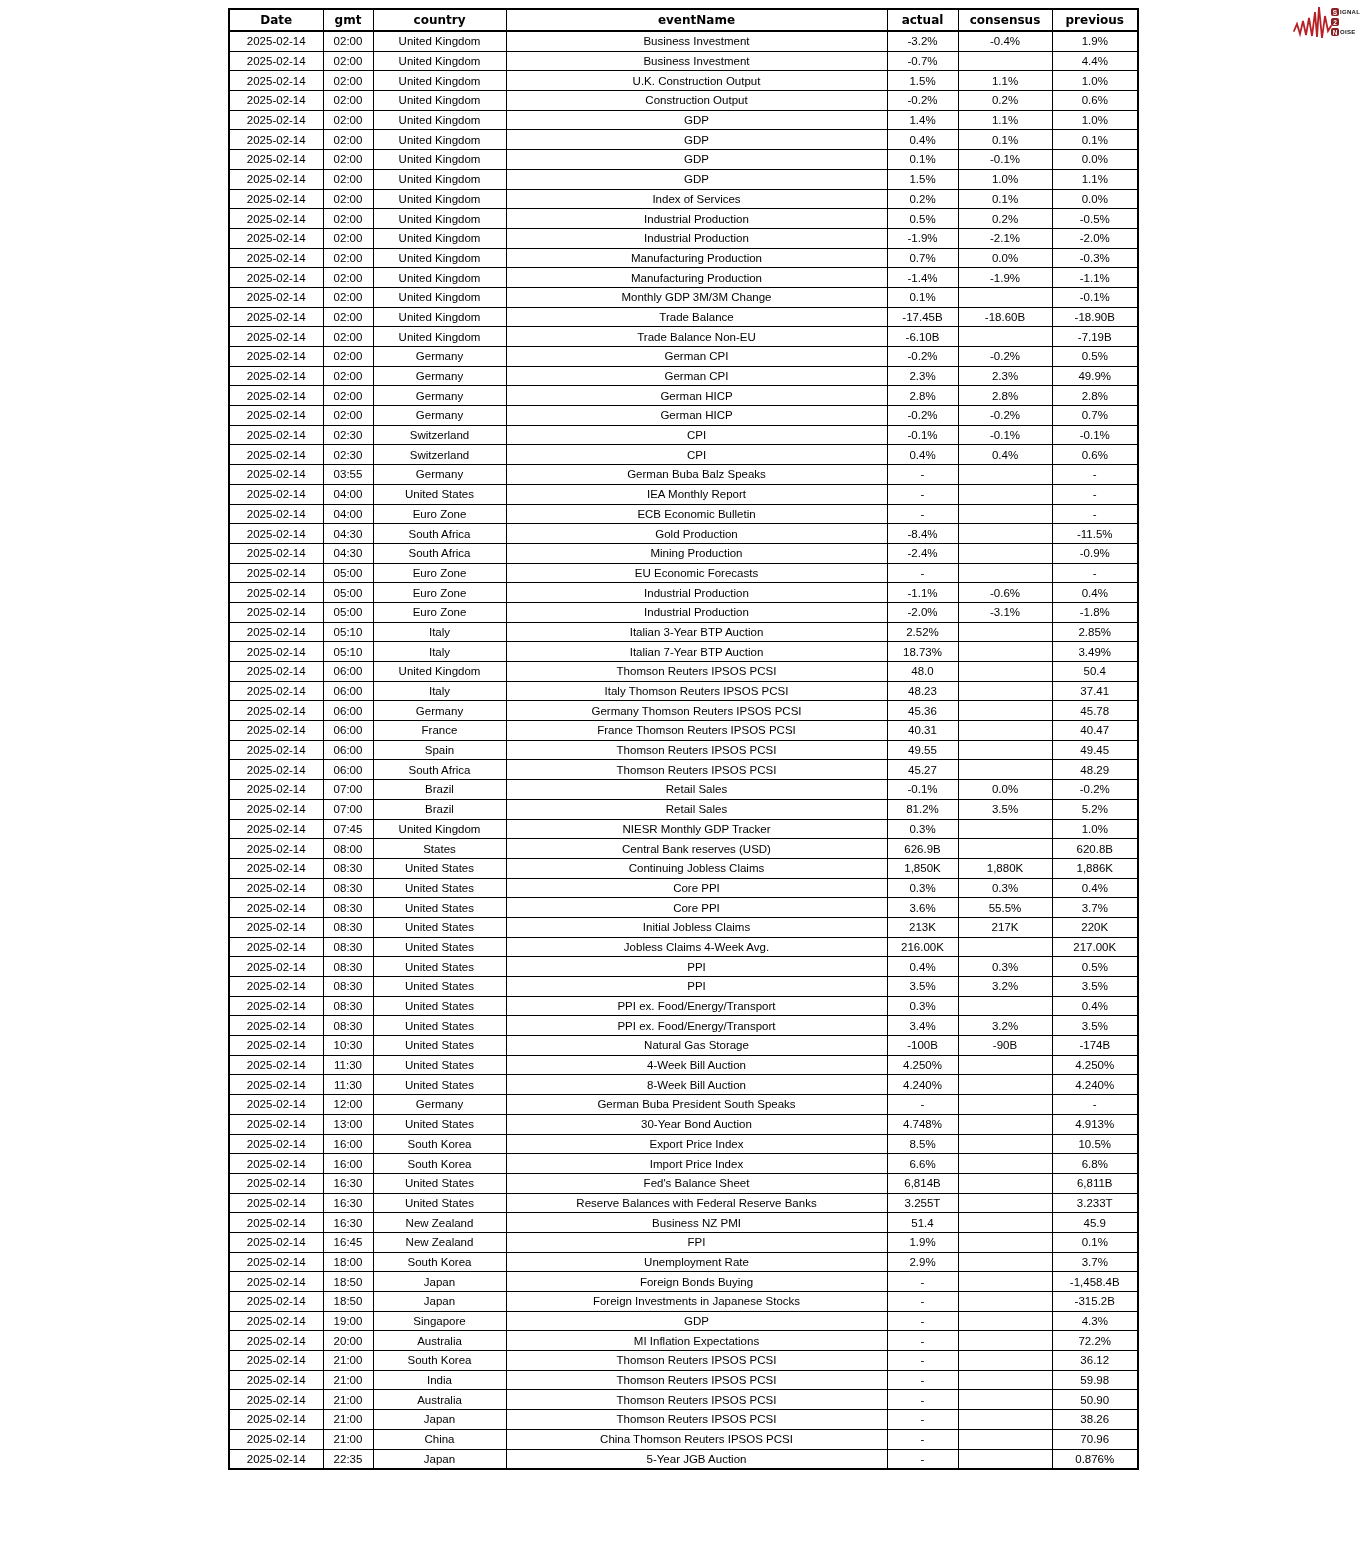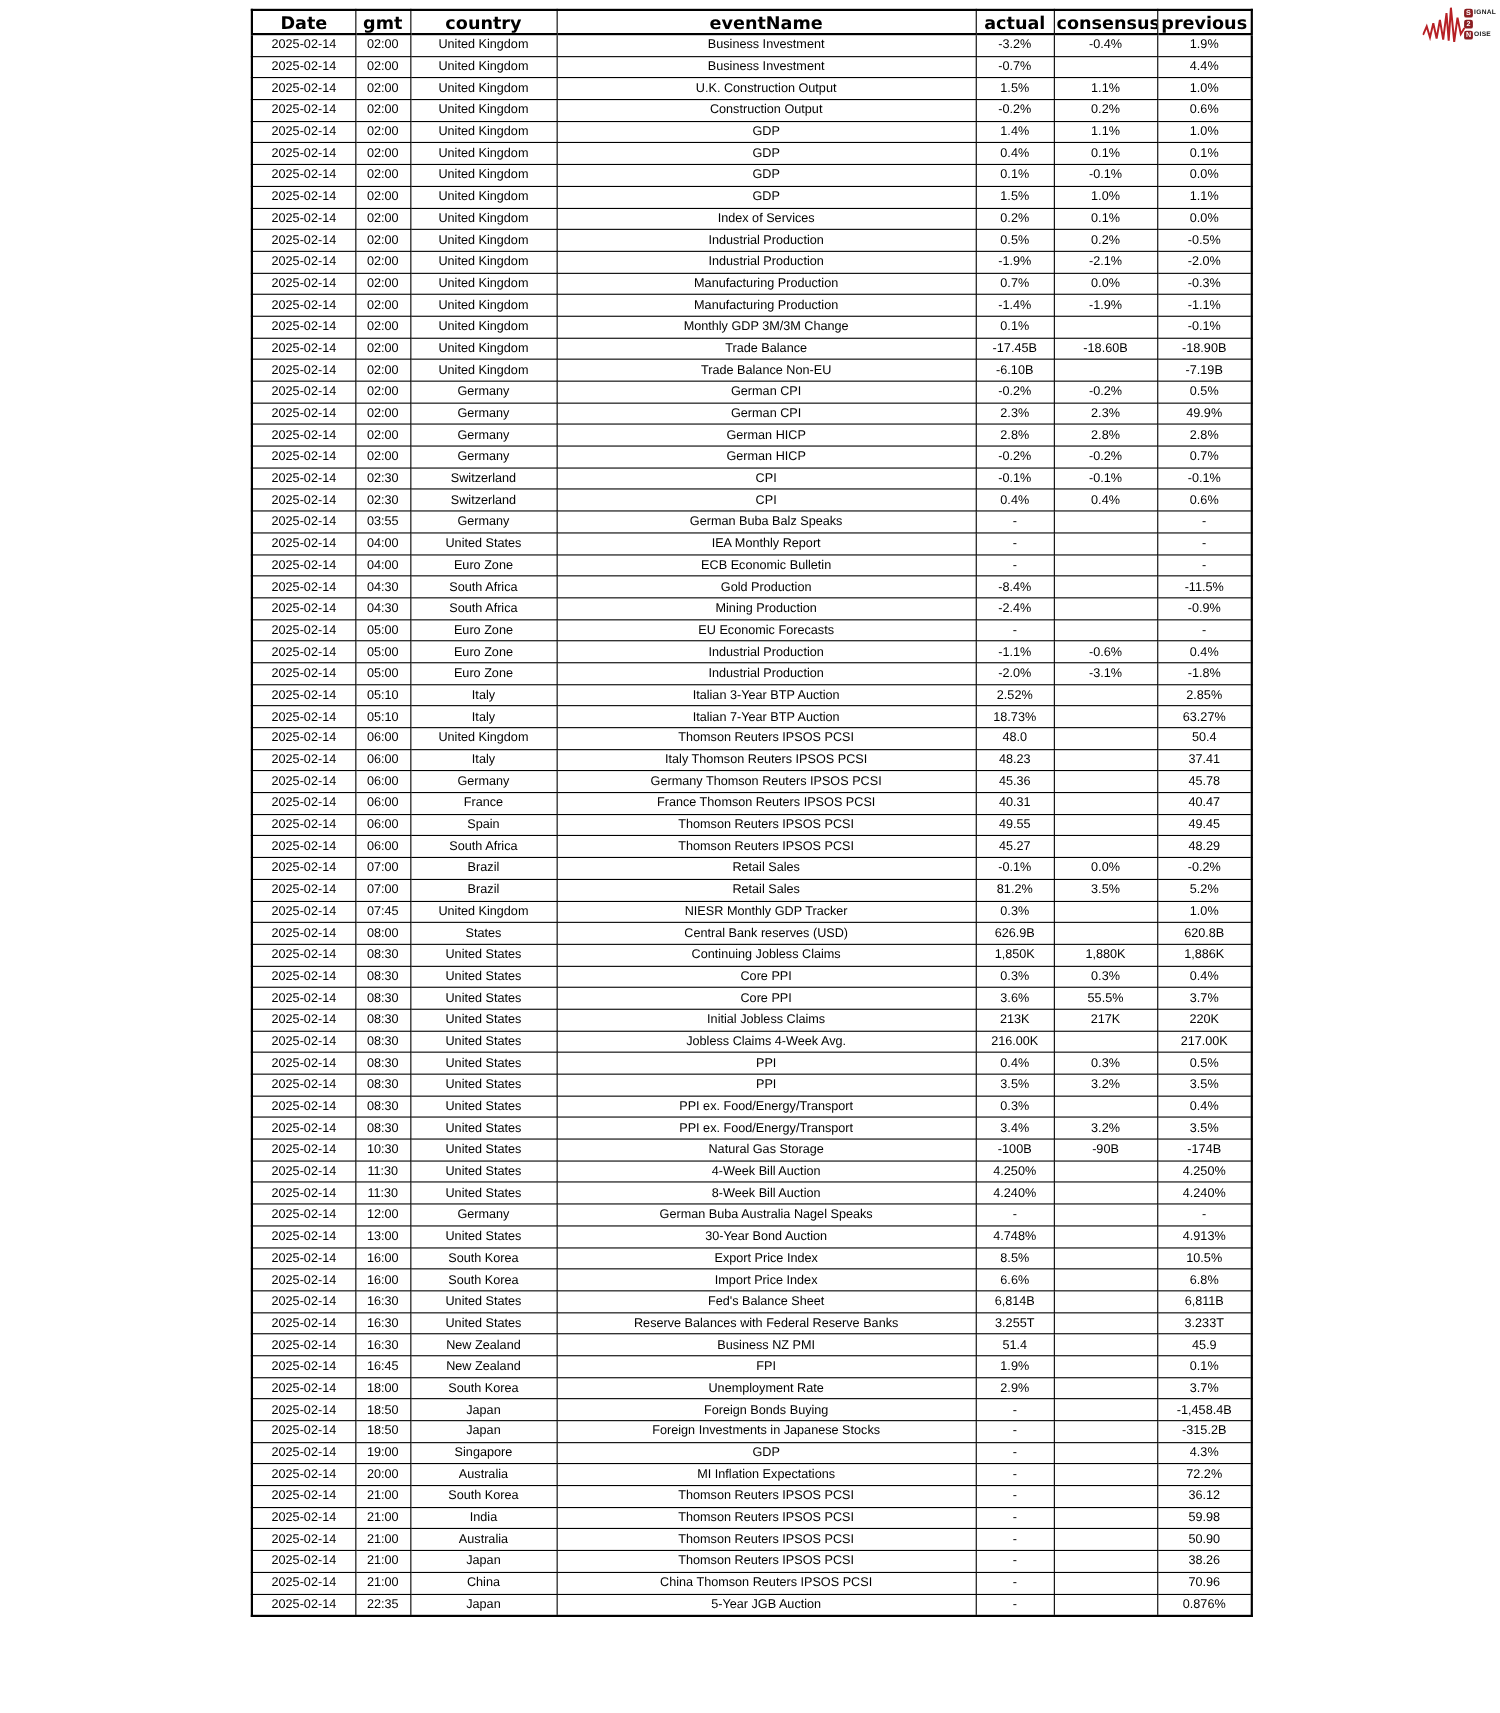--- a/index.html
+++ b/index.html
@@ -28,21 +28,21 @@
     text-align: center;
     vertical-align: middle;
     padding: 0 2px;
     overflow: hidden;
     white-space: nowrap;
     color: #000;
   }
   table.calendar th {
     font-family: "DejaVu Sans", sans-serif;
     font-weight: bold;
-    font-size: 16px;
+    font-size: 12px;
     height: 20px;
     border-bottom: 2px solid #000;
   }
   table.calendar td {
     font-size: 11.5px;
     height: 18.7px;
   }
   col.c-date      { width: 94px;  }
   col.c-gmt       { width: 50px;  }
   col.c-country   { width: 133px; }
@@ -414,21 +414,21 @@
           <td></td>
           <td>2.85%</td>
         </tr>
         <tr>
           <td>2025-02-14</td>
           <td>05:10</td>
           <td>Italy</td>
           <td>Italian 7-Year BTP Auction</td>
           <td>18.73%</td>
           <td></td>
-          <td>63.27%</td>
+          <td>3.49%</td>
         </tr>
         <tr>
           <td>2025-02-14</td>
           <td>06:00</td>
           <td>United Kingdom</td>
           <td>Thomson Reuters IPSOS PCSI</td>
           <td>48.0</td>
           <td></td>
           <td>50.4</td>
         </tr>
@@ -618,21 +618,21 @@
           <td>United States</td>
           <td>8-Week Bill Auction</td>
           <td>4.240%</td>
           <td></td>
           <td>4.240%</td>
         </tr>
         <tr>
           <td>2025-02-14</td>
           <td>12:00</td>
           <td>Germany</td>
-          <td>German Buba Australia Nagel Speaks</td>
+          <td>German Buba President South Speaks</td>
           <td>-</td>
           <td></td>
           <td>-</td>
         </tr>
         <tr>
           <td>2025-02-14</td>
           <td>13:00</td>
           <td>United States</td>
           <td>30-Year Bond Auction</td>
           <td>4.748%</td>

